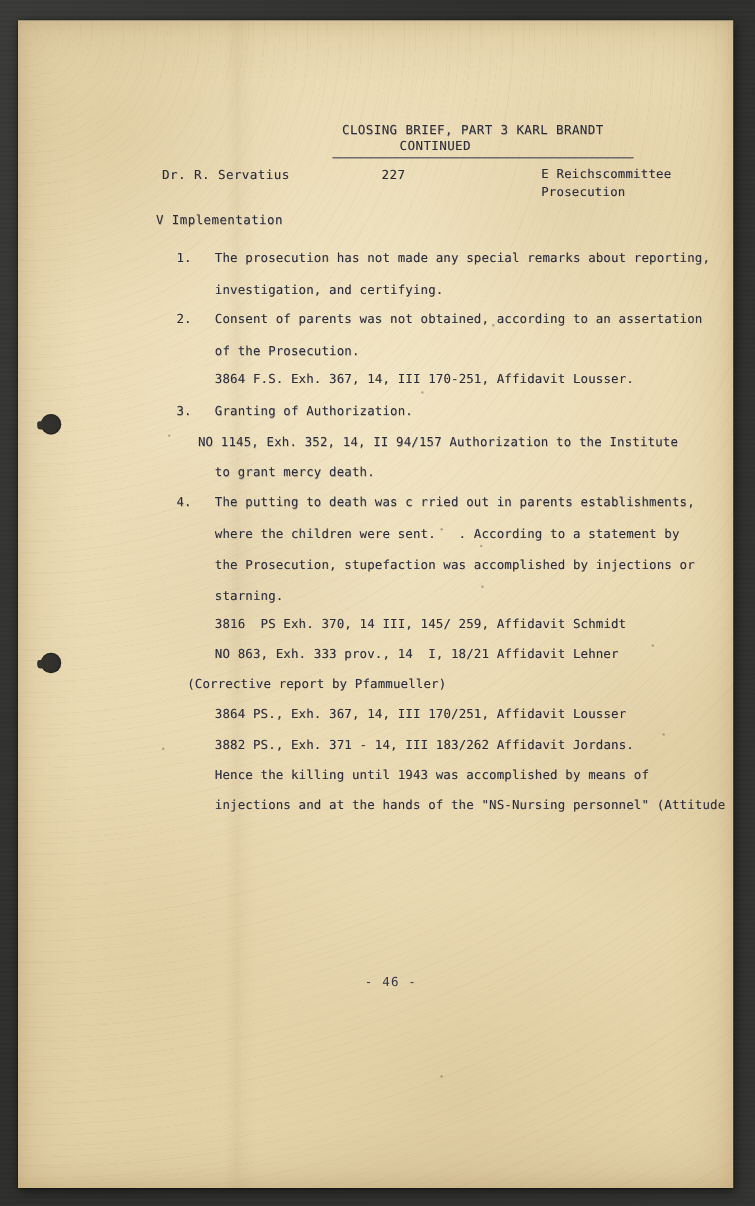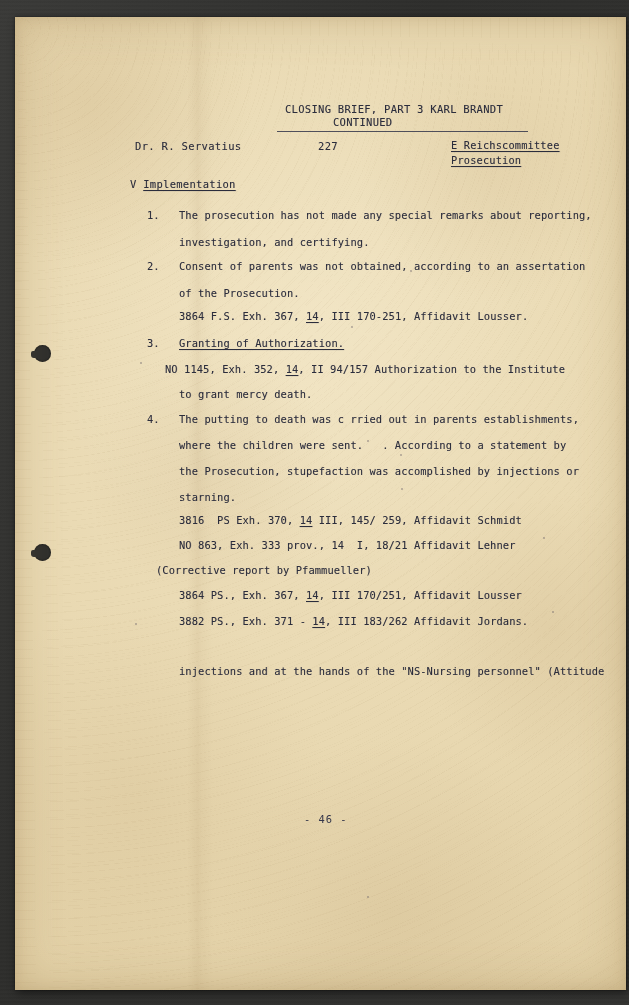--- a/index.html
+++ b/index.html
@@ -39,21 +39,20 @@
     left: 15px;
     top: 17px;
     width: 596px;
     height: 973px;
     background:
       radial-gradient(ellipse 130% 90% at 48% 36%, #eee0bd 0%, #e9d9b2 42%, #e2d0a6 78%, #d9c599 100%);
     box-shadow:
       0 0 2px rgba(0,0,0,0.55),
       2px 3px 9px rgba(0,0,0,0.45);
     overflow: hidden;
-    padding-left: 15px;
   }
   
   #paper-grain {
     position: absolute;
     left: 0; top: 0; right: 0; bottom: 0;
     pointer-events: none;
     background-image:
       radial-gradient(circle at 12% 9%,  rgba(176,145,96,0.16) 0, rgba(176,145,96,0) 16%),
       radial-gradient(circle at 78% 16%, rgba(182,152,102,0.13) 0, rgba(182,152,102,0) 14%),
       radial-gradient(circle at 32% 47%, rgba(168,138,92,0.10) 0, rgba(168,138,92,0) 19%),
@@ -128,21 +127,21 @@
     line-height: 1;
     letter-spacing: 0.1px;
   }
   .tl {                 
     position: absolute;
     white-space: pre;
     font-family: "DejaVu Sans Mono", monospace;
     color: #2b2d3c;
     text-shadow: 0.35px 0.25px 0 rgba(52,50,72,0.30);
   }
-  .u  { text-decoration: underline; text-underline-offset: 2px; }
+  .u  { text-underline-offset: 2px; }
 
   
   #doc-title-line1 { left: 270px; top: 87px;  font-size: 10.4px; letter-spacing: 0.35px; }
   #doc-title-line2 { left: 318px; top: 100px; font-size: 10.4px; letter-spacing: 0.35px; }
   #title-rule {
     position: absolute;
     left: 262px; top: 114px;
     width: 251px; height: 1.4px;
     background: #34364a;
     opacity: 0.85;
@@ -244,20 +243,21 @@
     <div class="tl body-line ind2" style="top:498px;"><span>3816  PS Exh. 370, </span><span class="u">14</span><span> III, 145/ 259, Affidavit Schmidt</span></div>
 
     <div class="tl body-line ind2" style="top:523px;">NO 863, Exh. 333 prov., 14  I, 18/21 Affidavit Lehner</div>
 
     <div class="tl body-line" style="left:141px; top:548px;">(Corrective report by Pfammueller)</div>
 
     <div class="tl body-line ind2" style="top:573px;"><span>3864 PS., Exh. 367, </span><span class="u">14</span><span>, III 170/251, Affidavit Lousser</span></div>
 
     <div class="tl body-line ind2" style="top:599px;"><span>3882 PS., Exh. 371 - </span><span class="u">14</span><span>, III 183/262 Affidavit Jordans.</span></div>
 
+    <div class="tl body-line ind2" style="top:624px;">Hence the killing until 1943 was accomplished by means of</div>
     <div class="tl body-line ind2" style="top:649px;">injections and at the hands of the "NS-Nursing personnel" (Attitude</div>
 
     <div id="page-number">- 46 -</div>
 
   </div>
 
   <div id="paper-edge-shade"></div>
 </div>
 
 </body></html>

